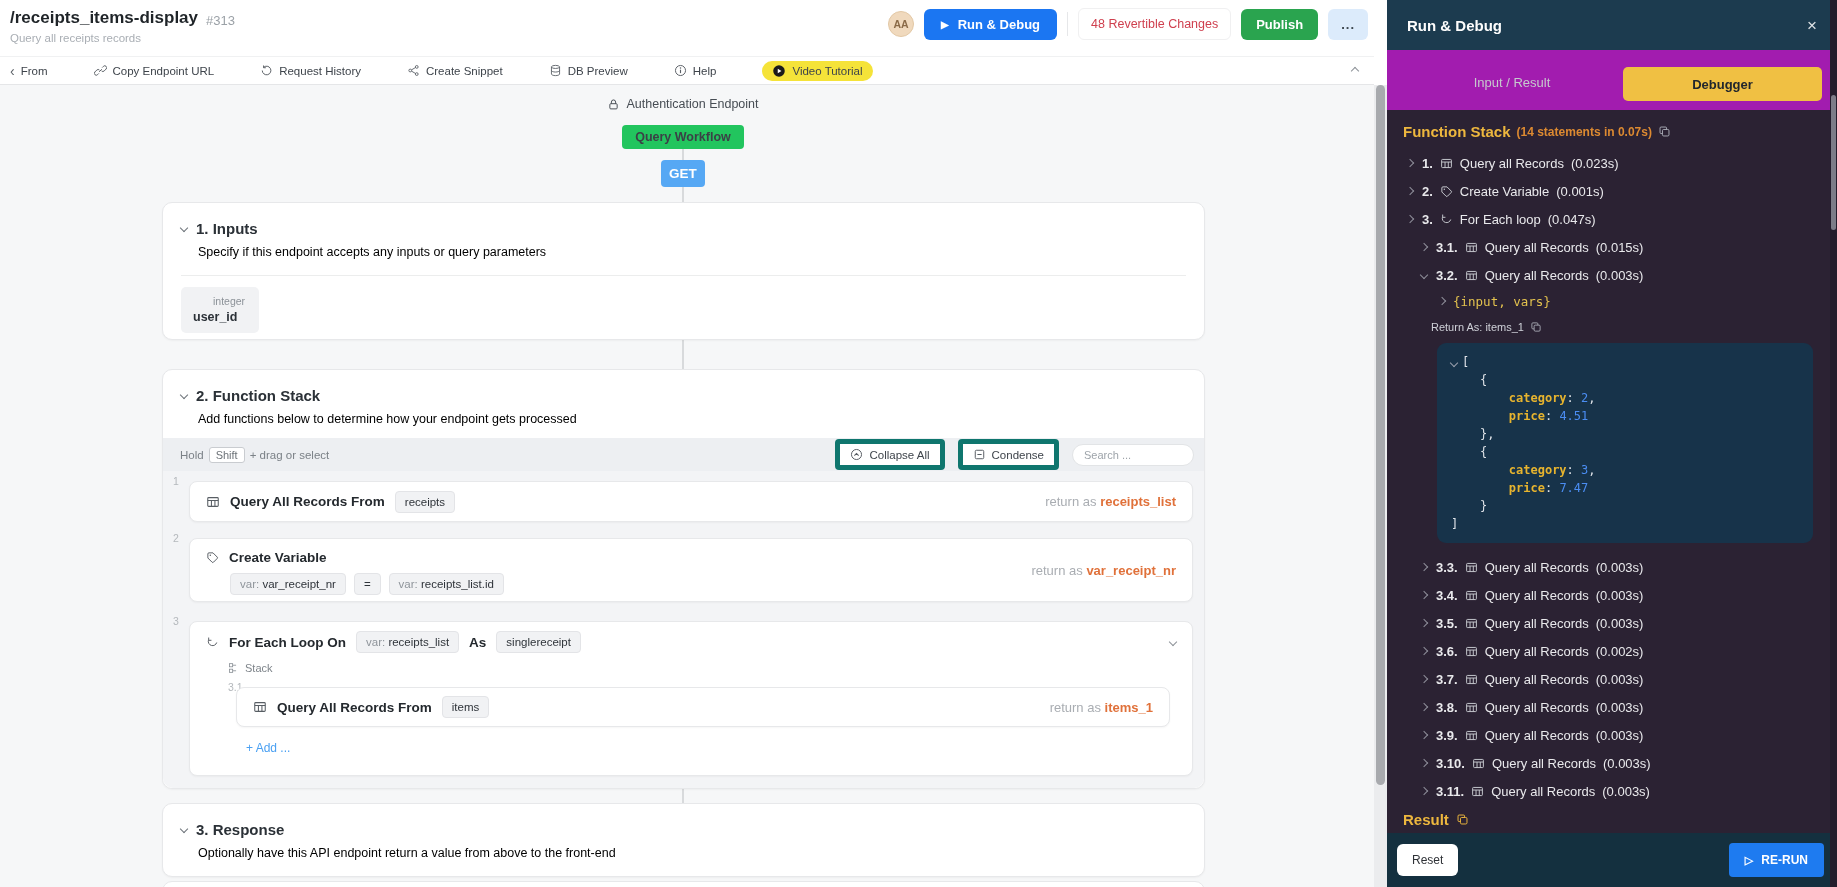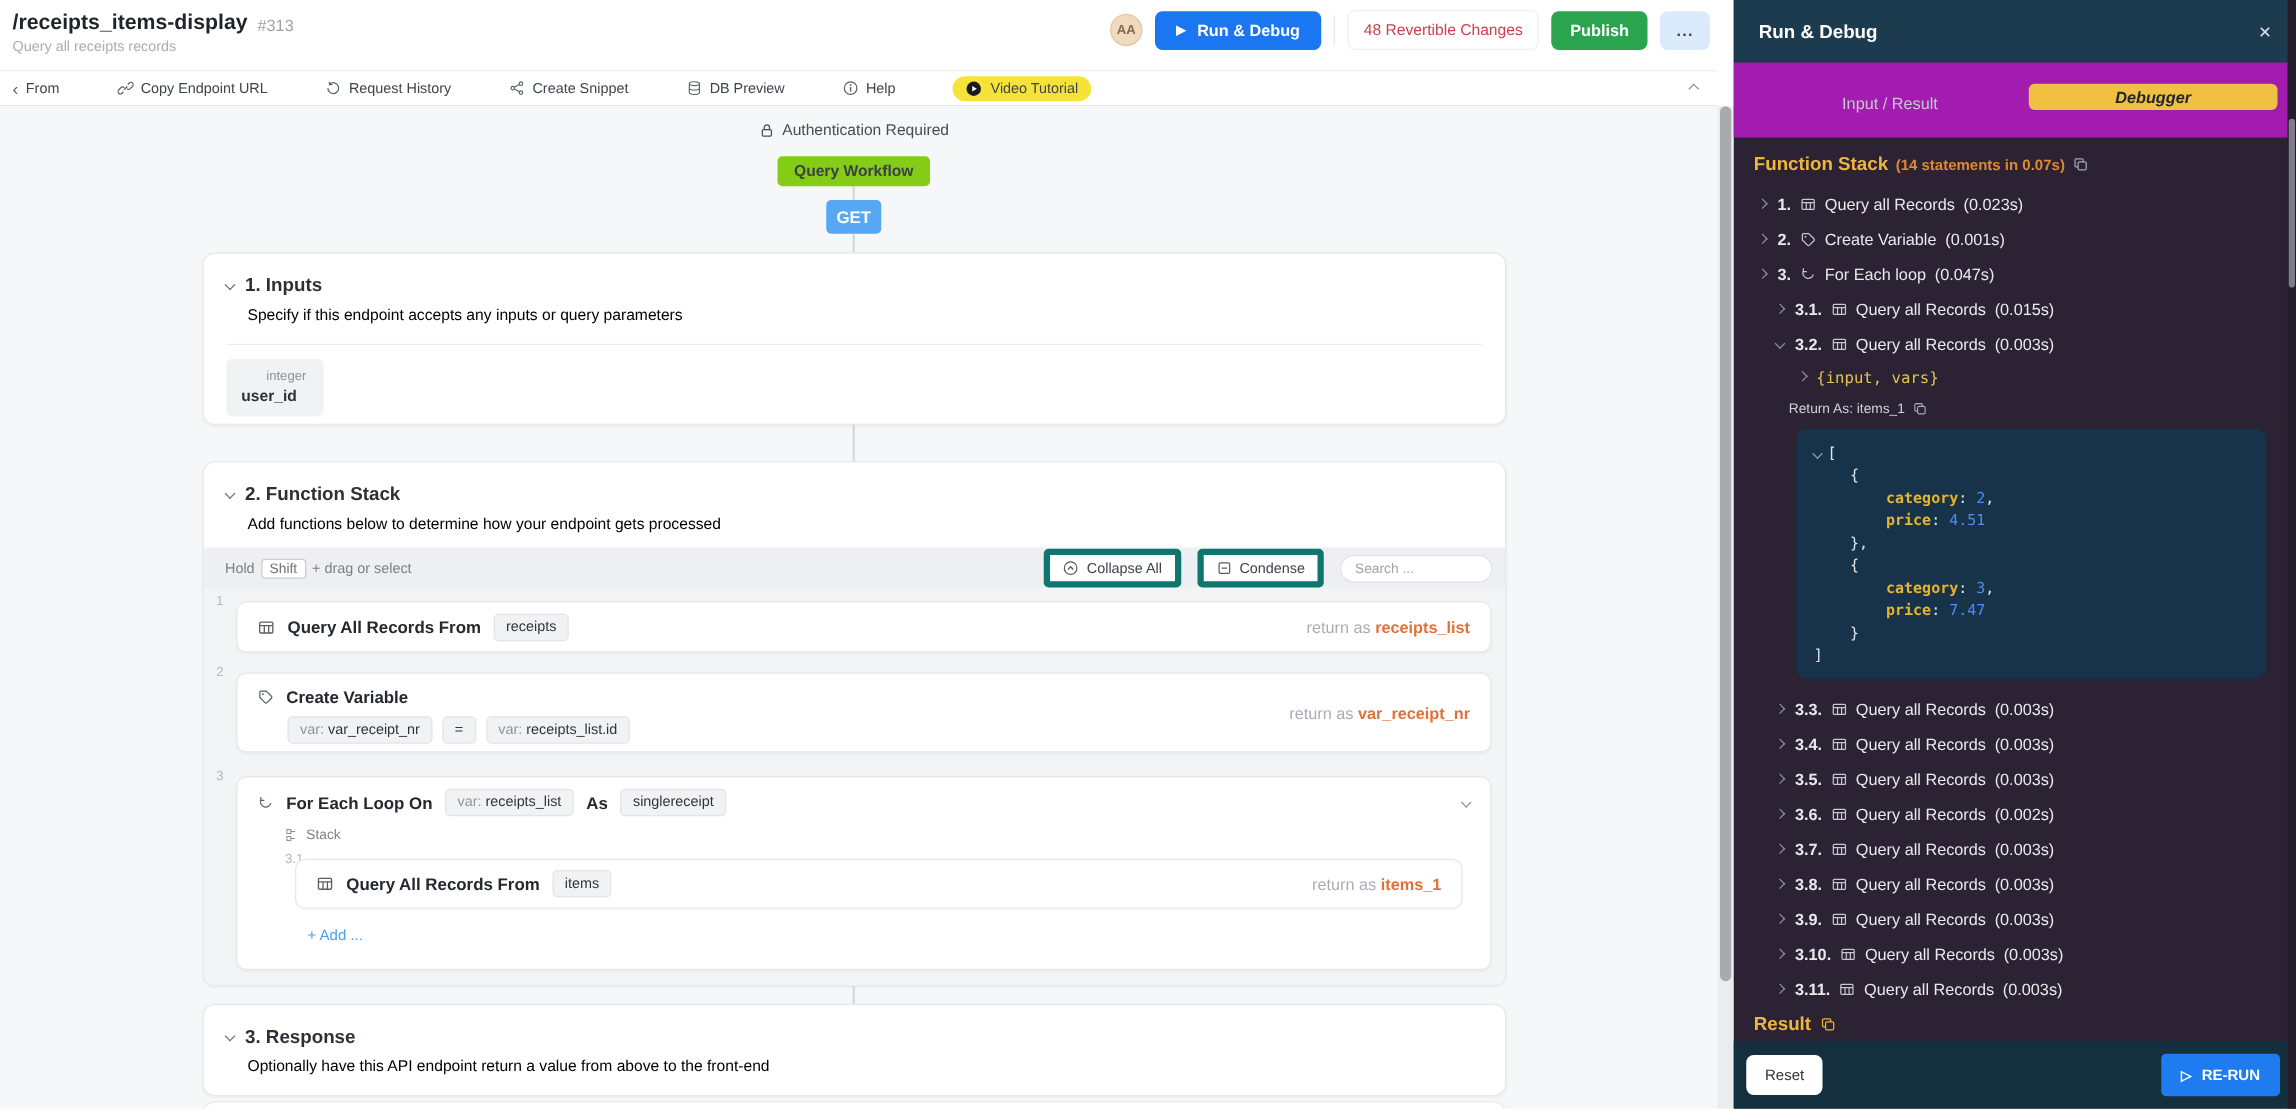--- a/index.html
+++ b/index.html
@@ -35,21 +35,21 @@
   .tb-item .ic { color:#5a6066; }
   .tb-item.tb-hl { background:#f5e339; border-radius:10px; padding:3px 10px; }
   .tb-collapse { position:absolute; right:16px; top:11px; color:#8d9298; cursor:pointer; }
 
   .canvas { position:absolute; left:0; top:85px; width:1374px; height:802px; background:#f6f7f8; overflow:hidden; }
   .vline { position:absolute; left:682px; width:2px; background:#d8dadc; }
 
   .auth-row { position:absolute; top:12px; left:0; width:1366px; display:flex; justify-content:center; align-items:center; gap:6px; font-size:12.5px; color:#474d54; }
   .auth-row .ic { color:#474d54; }
   .wf-badge { position:absolute; top:40px; left:0; width:1366px; display:flex; justify-content:center; }
-  .wf-badge span { background:#84cc16; color:#3b4046; font-size:12.5px; font-weight:bold; padding:5px 13px; border-radius:4px; }
+  .wf-badge span { background:#22c55e; color:#3b4046; font-size:12.5px; font-weight:bold; padding:5px 13px; border-radius:4px; }
   .get-badge { position:absolute; top:75px; left:661px; width:44px; height:27px; background:#56a8f4; color:#fff; font-weight:bold; font-size:13.5px; border-radius:4px; display:flex; align-items:center; justify-content:center; }
 
   .card { position:absolute; left:162px; width:1043px; background:#fff; border:1px solid #e7e8ea; border-radius:10px; box-shadow:0 1px 2px rgba(0,0,0,.04); }
   .sec-head { padding:17px 18px 0 18px; }
   .sec-title { display:flex; align-items:center; gap:9px; font-size:15px; font-weight:bold; color:#2b3137; }
   .sec-title .chev { color:#6d737a; margin-top:-2px; }
   .sec-desc { margin:8px 0 0 17px; font-size:12.5px; color:#000000; }
   .divider { height:1px; background:#eceded; margin-top:16px; }
 
   .param-chip { position:absolute; left:18px; top:84px; background:#f1f2f4; border-radius:5px; padding:8px 14px 9px 12px; min-width:62px; }
@@ -85,21 +85,21 @@
   .main-sb { position:absolute; left:1374px; top:85px; width:13px; height:802px; background:#ebecee; }
   .main-sb .thumb { position:absolute; left:2px; width:9px; top:0; height:700px; background:#a8aaae; border-radius:5px; }
 
   
   .panel { position:absolute; left:1387px; top:0; width:450px; height:887px; background:#2b2233; }
   .p-header { position:absolute; left:0; top:0; width:100%; height:50px; background:#1c3b4f; display:flex; align-items:center; padding:0 20px; }
   .p-title { color:#fdfdfd; font-size:15px; font-weight:bold; }
   .p-close { margin-left:auto; color:#dfe3e6; font-size:17px; cursor:pointer; line-height:1; }
   .p-tabs { position:absolute; left:0; top:50px; width:100%; height:60px; background:#a21caf;padding-left:36px; }
   .tab-ir { position:absolute; left:40px; top:17px; width:170px; height:31px; display:flex; align-items:center; justify-content:center; color:#c6c9cd; font-size:13px; cursor:pointer; }
-  .tab-dbg { position:absolute; right:15px; top:17px; width:199px; height:21px; background:#f0c043; border-radius:5px; display:flex; align-items:center; justify-content:center; color:#21262d; font-size:13px; font-weight:bold; cursor:pointer;font-style:italic; }
+  .tab-dbg { position:absolute; right:15px; top:17px; width:199px; height:34px; background:#f0c043; border-radius:5px; display:flex; align-items:center; justify-content:center; color:#21262d; font-size:13px; font-weight:bold; cursor:pointer; }
   .p-body { position:absolute; left:0; top:110px; width:100%; bottom:54px; padding:13px 16px 0 16px; overflow:hidden; }
   .p-fs-head { display:flex; align-items:center; gap:6px; margin-bottom:9px; }
   .p-fs-title { color:#edb73e; font-size:15px; font-weight:bold; }
   .p-fs-meta { color:#dd8a31; font-size:12px; font-weight:bold; }
   .copy-ic { color:#a9abb5; cursor:pointer; }
   .dbg-row { display:flex; align-items:center; gap:7px; height:28px; color:#e9e9ec; font-size:13px; cursor:pointer; }
   .dbg-row.lvl0 { padding-left:4px; }
   .dbg-row.lvl1 { padding-left:18px; }
   .dbg-row .chev { color:#8f8f9a; margin-right:2px; }
   .dbg-row .ic { color:#c6c8cf; }
@@ -219,21 +219,21 @@
     <div class="vline" style="top:255px;height:29px;"></div>
     <div class="vline" style="top:704px;height:14px;"></div>
 
     <div class="auth-row">
       <span class="ic">
           <svg viewBox="0 0 16 16" width="13" height="13">
             <rect x="3.5" y="7" width="9" height="6.4" rx="1.2" fill="none" stroke="currentColor" stroke-width="1.2"></rect>
             <path d="M5.4 7V5a2.6 2.6 0 015.2 0v2" fill="none" stroke="currentColor" stroke-width="1.2"></path>
           </svg>
         </span>
-      <span>Authentication Required</span>
+      <span>Authentication Endpoint</span>
     </div>
     <div class="wf-badge">
         <span>Query Workflow</span>
       </div>
     <div class="get-badge">GET</div>
 
     <div class="card" style="top:117px;height:138px;">
       <div class="sec-head">
         <div class="sec-title">
             <span class="chev d"></span>

